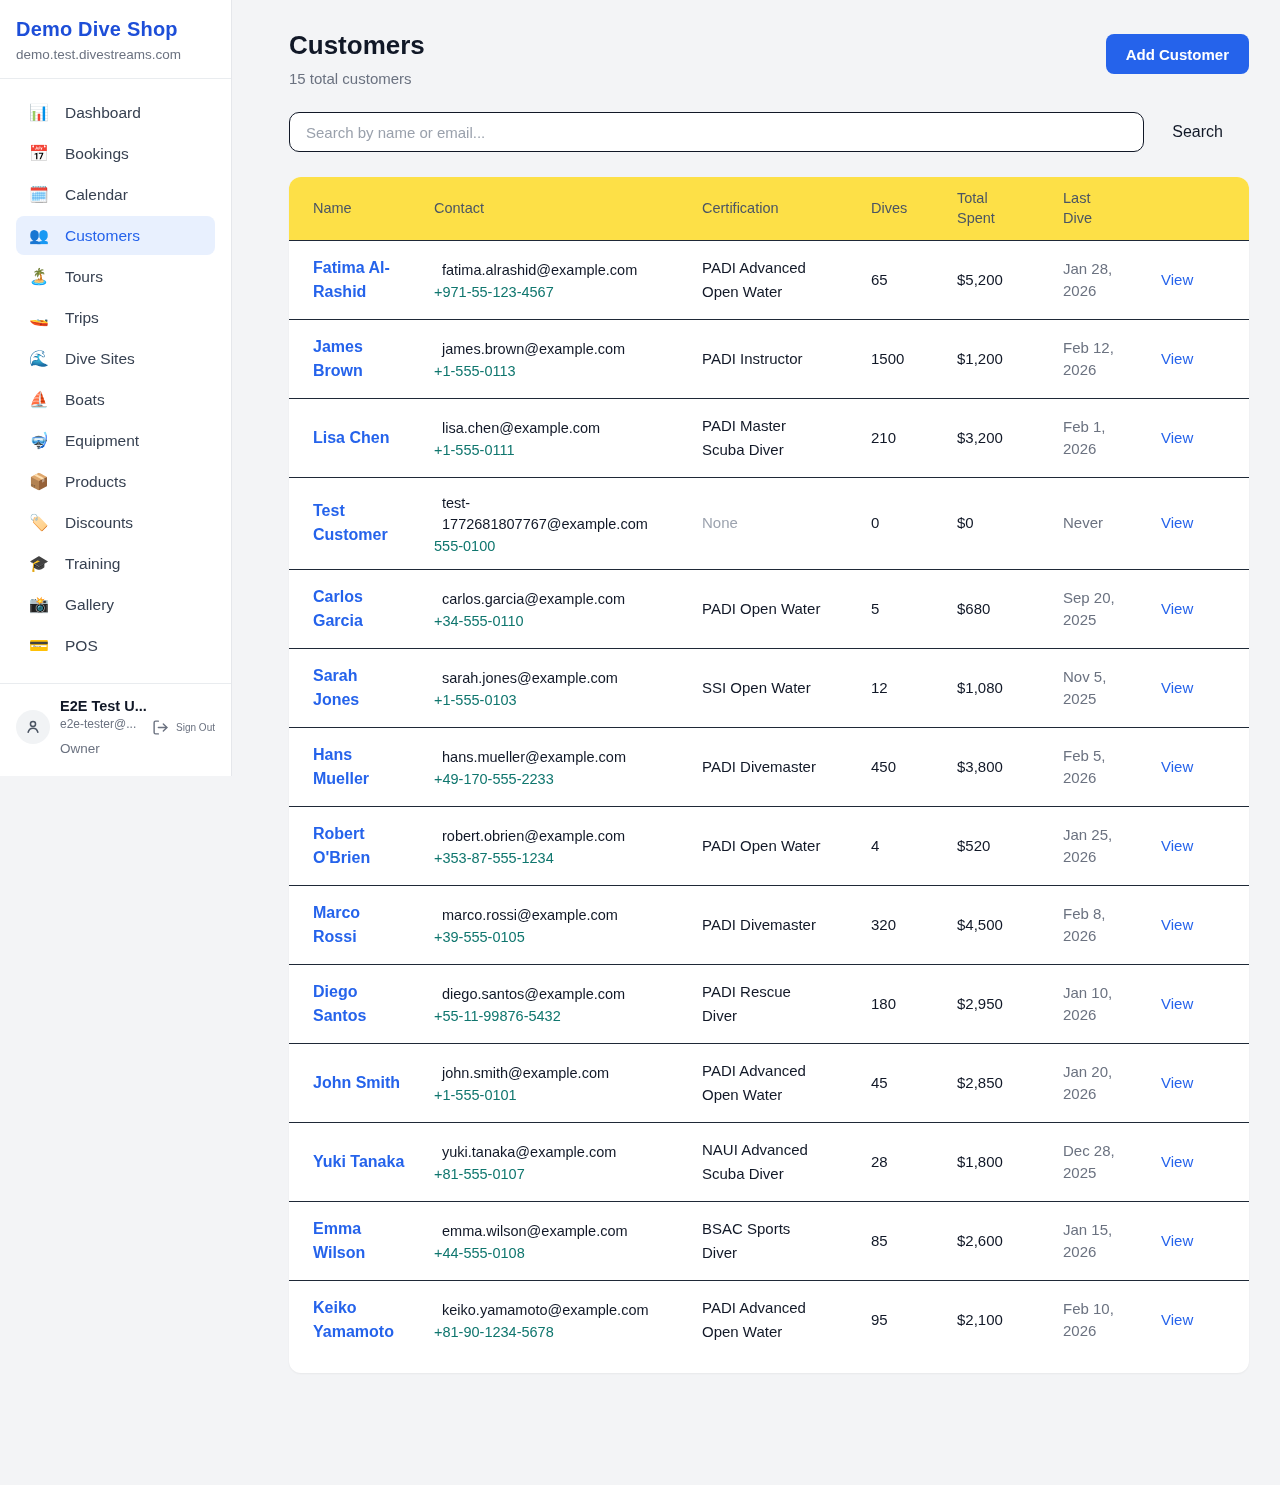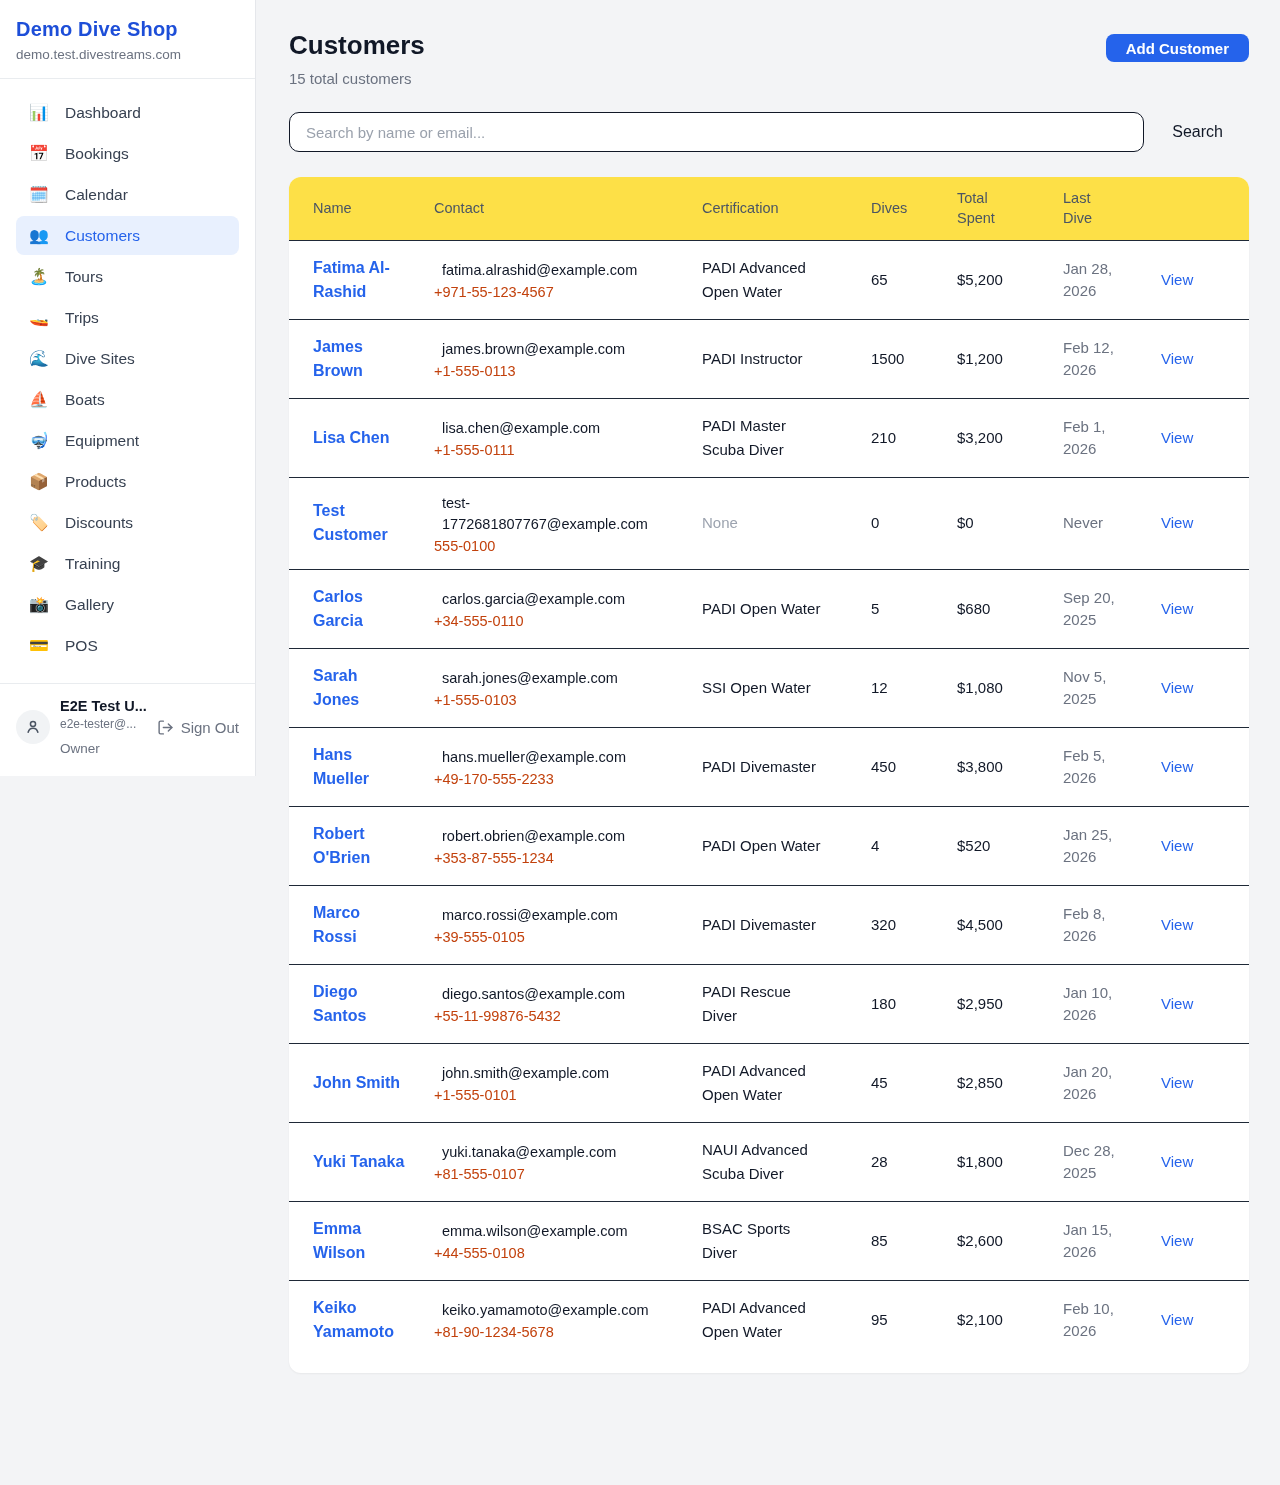--- a/index.html
+++ b/index.html
@@ -9,21 +9,21 @@
     background: #f3f4f6;
     font-family: "Liberation Sans", sans-serif;
     color: #111827;
     position: relative;
     overflow: hidden;
   }
 
   
   .sidebar {
     position: absolute; top: 0; left: 0;
-    width: 256px;
+    width: 232px;
     background: #ffffff;
     border-right: 1px solid #e5e7eb;
   }
   .side-header { padding: 18px 18px 16px 16px; border-bottom: 1px solid #e9ecef; }
   .side-title { color: #1d4ed8; font-size: 20px; font-weight: bold; letter-spacing: .2px; }
   .side-sub { color: #6b7280; font-size: 13.5px; margin-top: 6px; }
   .side-nav { padding: 14px 16px 16px 16px; }
   .nav-item {
     display: flex; align-items: center; gap: 15px;
     padding: 10px 13px; border-radius: 8px;
@@ -41,32 +41,32 @@
     width: 34px; height: 34px; border-radius: 50%;
     background: #f1f3f5; flex: 0 0 34px;
     display: flex; align-items: center; justify-content: center;
   }
   .user-block { min-width: 0; }
   .user-name { font-weight: bold; font-size: 14.5px; color: #111827; white-space: nowrap; }
   .user-email { font-size: 12px; color: #6b7280; margin-top: 3px; white-space: nowrap; }
   .user-role { font-size: 13.5px; color: #6b7280; margin-top: 10px; }
   .signout {
     margin-left: auto; display: flex; align-items: center; gap: 7px;
-    color: #6b7280; font-size: 15px; background: none; border: none;
+    color: #6b7280; font-size: 10px; background: none; border: none;
     cursor: pointer; font-family: inherit; white-space: nowrap;
   }
 
   
   .main { margin-left: 256px; padding: 30px 31px 0 33px; }
   .page-head { display: flex; justify-content: space-between; align-items: flex-start; }
   .page-title { font-size: 26px; font-weight: bold; color: #111827; }
   .page-sub { font-size: 15px; color: #6b7280; margin-top: 9px; }
   .add-btn {
     background: #2563eb; color: #fff; border: none; border-radius: 8px;
-    height: 28px; padding: 0 20px; font-size: 15px; font-weight: 600;
+    height: 40px; padding: 0 20px; font-size: 15px; font-weight: 600;
     font-family: inherit; cursor: pointer; margin-top: 4px;
   }
   .search-row { display: flex; align-items: center; margin-top: 25px; justify-content: space-between; }
   .search-input {
     flex: 1; height: 40px;
     border: 1px solid #111827; border-radius: 10px;
     background: #fff; padding: 0 16px;
     font-size: 15px; font-family: inherit; color: #111827;
   }
   .search-input::placeholder { color: #9aa1ac; }
@@ -95,21 +95,21 @@
   th.th-spent .th-label { max-width: 46px; }
   th.th-last .th-label { max-width: 38px; }
   td { padding: 15px 8px 15px 0; vertical-align: middle; }
   tbody tr + tr td { border-top: 1px solid #1f2937; }
   a { text-decoration: none; }
   .name-link {
     color: #2563eb; font-weight: 600; font-size: 16px;
     line-height: 1.5; display: inline-block; max-width: 92px;
   }
   .email { color: #111827; font-size: 14.5px; line-height: 1.45; max-width: 212px; overflow-wrap: break-word; margin-left: 8px; }
-  .phone { color: #c2410c; font-size: 14.5px; margin-top: 3px; }
+  .phone { color: #0f766e; font-size: 14.5px; margin-top: 3px; }
   .cert { font-size: 15px; color: #111827; display: inline-block; max-width: 120px; line-height: 1.6; }
   .cert.none { color: #9ca3af; }
   .dives, .spent { font-size: 15px; color: #111827; }
   .last { font-size: 15px; color: #6b7280; line-height: 1.45; display: inline-block; max-width: 70px; }
   .view-link { color: #2563eb; font-size: 15px; font-weight: 500; }
 </style>
 </head>
 <body>
 
 <aside class="sidebar">

